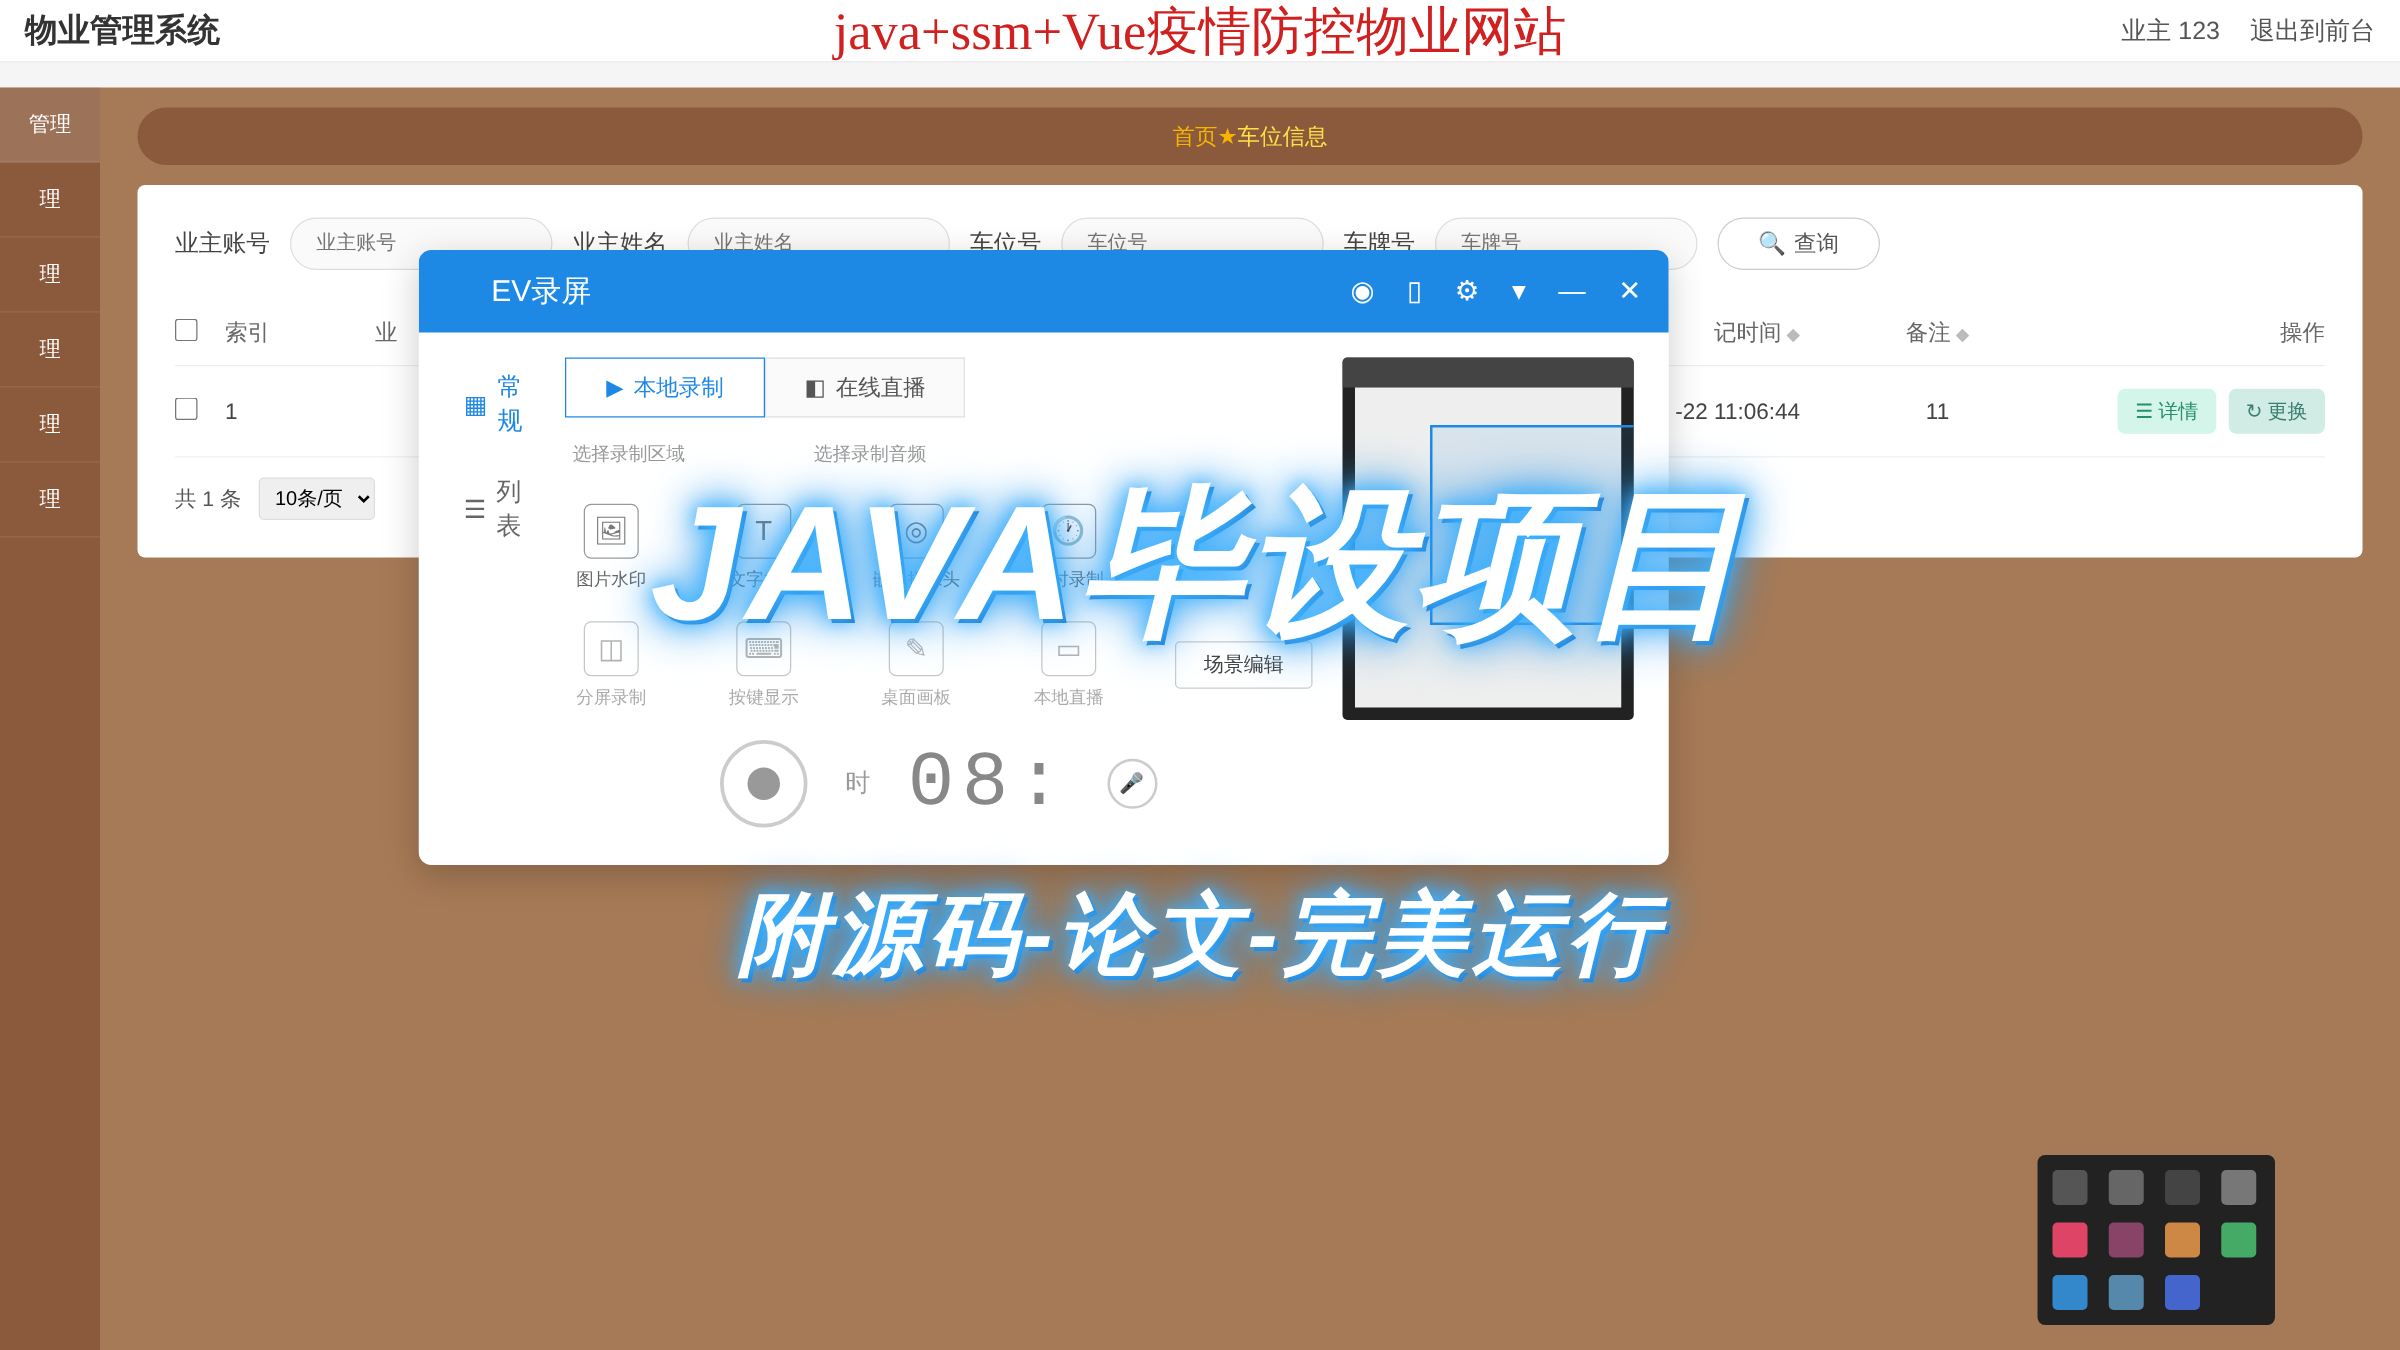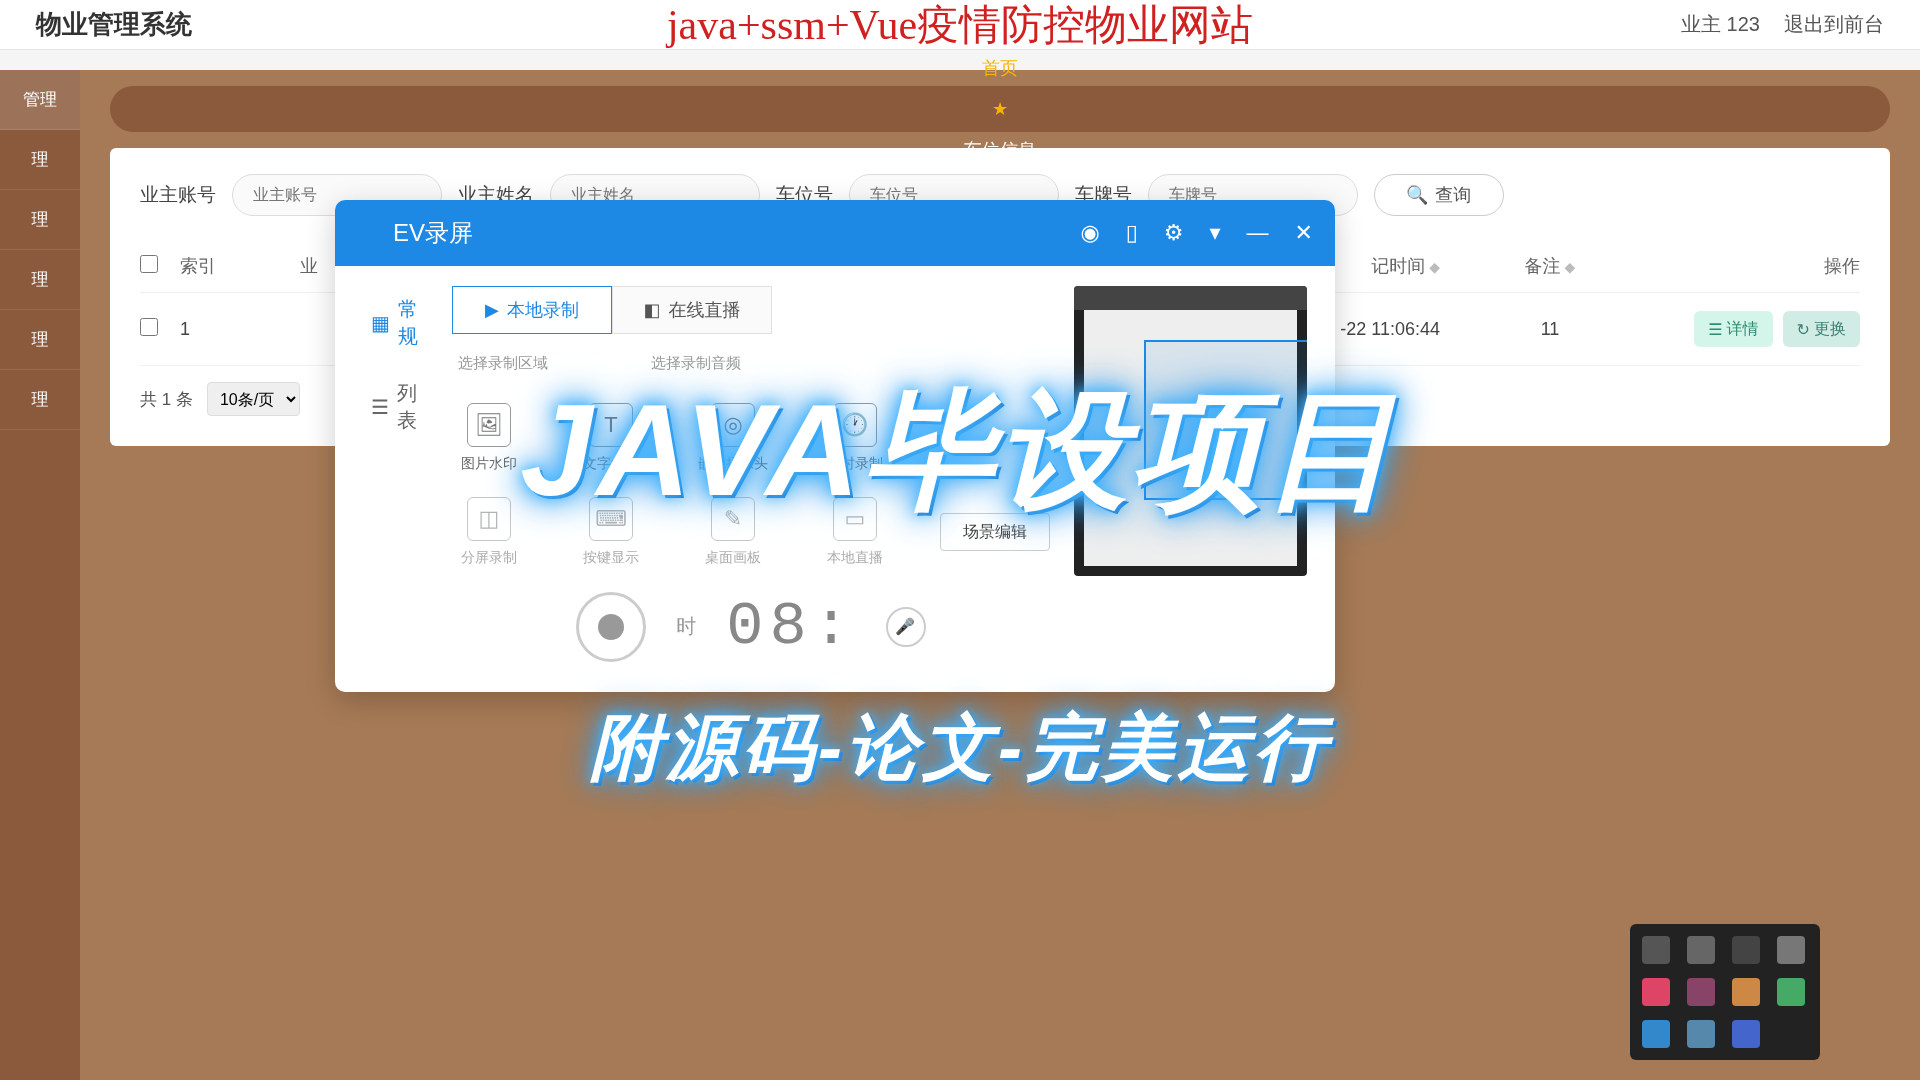--- a/index.html
+++ b/index.html
@@ -1,34 +1,34 @@
 <!DOCTYPE html>
 <html><head>
 <meta charset="utf-8">
 <style>
 * { box-sizing: border-box; margin: 0; padding: 0; }
 body { width: 1920px; height: 1080px; font-family: "Microsoft YaHei", Arial, sans-serif; background: #f5f5f5; position: relative; overflow: hidden; }
 
 
-.top-header { position: absolute; top: 0; left: 0; right: 0; height: 50px; background: #fff; display: flex; align-items: center; padding: 0 36px; border-bottom: 1px solid #e5e5e5; }
+.top-header { position: absolute; top: 0; left: 0; right: 0; height: 50px; background: #fff; display: flex; align-items: center; padding: 0 20px; border-bottom: 1px solid #e5e5e5; }
 .logo { font-size: 26px; font-weight: bold; color: #333; }
 .title-banner { position: absolute; left: 50%; transform: translateX(-50%); font-size: 42px; color: #d02020; font-family: serif; }
 .user-area { margin-left: auto; display: flex; gap: 24px; font-size: 20px; color: #555; }
 .user-area span { cursor: pointer; }
 
 
 .sidebar { position: absolute; top: 70px; left: 0; width: 80px; background: #8b5a3c; height: calc(100% - 70px); }
 .sidebar-item { height: 60px; color: #fff; font-size: 17px; display: flex; align-items: center; justify-content: center; cursor: pointer; border-bottom: 1px solid rgba(255,255,255,0.1); }
 .sidebar-item.active { background: rgba(255,255,255,0.15); }
 
 
 .main { position: absolute; top: 70px; left: 80px; right: 0; bottom: 0; background: #a67a56; padding: 16px 30px; }
-.breadcrumb-bar { background: #8b5a3c; border-radius: 40px; height: 46px; display: flex; align-items: center; justify-content: center; color: #f7b500; font-size: 18px; gap: 18px; margin-bottom: 16px; flex-direction: column; }
+.breadcrumb-bar { background: #8b5a3c; border-radius: 40px; height: 46px; display: flex; align-items: center; justify-content: center; color: #f7b500; font-size: 18px; gap: 0; margin-bottom: 16px; }
 .breadcrumb-bar .star { color: #f7b500; }
-.breadcrumb-bar .crumb2 { color: #ffffff; text-decoration: underline; }
+.breadcrumb-bar .crumb2 { color: #fde047; }
 
 .content-card { background: #fff; border-radius: 6px; padding: 26px 30px; }
 .filter-row { display: flex; align-items: center; gap: 16px; margin-bottom: 24px; flex-wrap: wrap; }
 .filter-label { font-size: 19px; color: #444; }
 .filter-input { height: 42px; width: 210px; border: 1px solid #ddd; border-radius: 22px; padding: 0 20px; font-size: 16px; color: #999; background: #fafafa; }
 .query-btn { height: 42px; width: 130px; border: 1px solid #ccc; border-radius: 22px; background: #fff; font-size: 18px; color: #555; display: flex; align-items: center; justify-content: center; gap: 6px; cursor: pointer; }
 
 .table-header { display: flex; align-items: center; border-bottom: 1px solid #eee; padding: 14px 0; font-size: 18px; color: #666; }
 .chk { width: 40px; }
 .col-idx { width: 120px; }

